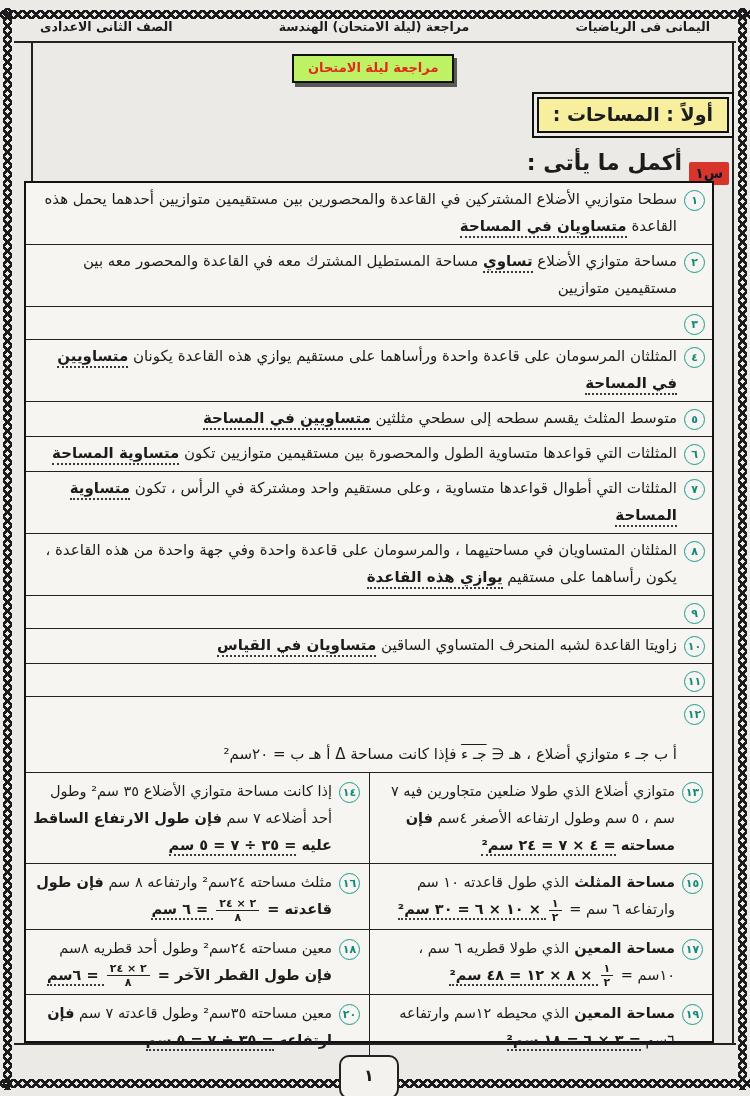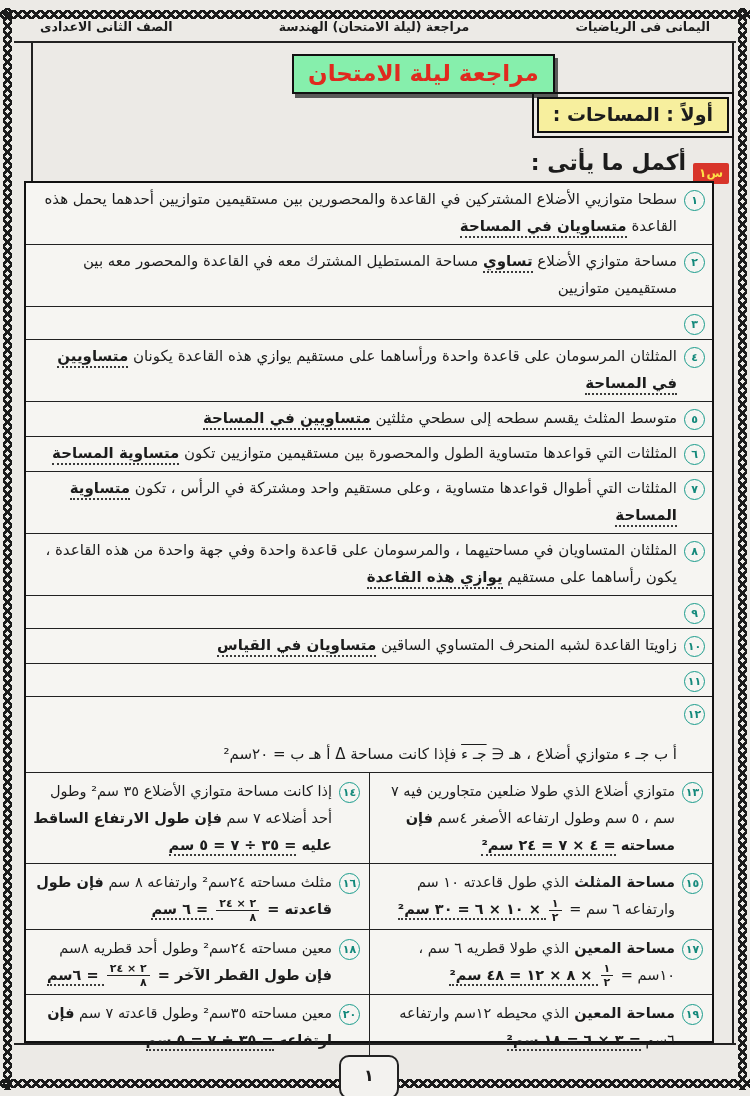--- a/index.html
+++ b/index.html
@@ -19,38 +19,38 @@
   .chain-right{right:1px;}
   
   .rule{position:absolute;background:#222;z-index:2;}
   .rule-top{top:41px;left:14px;right:14px;height:2px;}
   .rule-bottom{top:1043px;left:14px;right:14px;height:2px;}
   .rule-right{right:16px;top:41px;height:1004px;width:2px;}
   .rule-left{left:31px;top:41px;height:1004px;width:2px;}
   
   .header{position:absolute;top:19px;right:40px;left:40px;display:flex;justify-content:space-between;align-items:baseline;font-size:12.5px;font-weight:bold;z-index:3;}
   
-  .title-badge{position:absolute;top:54px;left:292px;background:#86efac;border:2.5px solid #111;padding:4px 14px 6px;font-size:23px;font-weight:bold;color:#e02a1f;box-shadow:3px 4px 0 rgba(40,40,40,.75);z-index:3;}
+  .title-badge{position:absolute;top:54px;left:292px;background:#bef264;border:2.5px solid #111;padding:4px 14px 6px;font-size:13px;font-weight:bold;color:#e02a1f;box-shadow:3px 4px 0 rgba(40,40,40,.75);z-index:3;}
   
   .section-box{position:absolute;top:97px;right:21px;background:#f7ef9e;border:2.5px solid #111;outline:2px solid #111;outline-offset:3px;padding:4px 14px 6px;font-size:19px;font-weight:bold;z-index:3;}
   
   .q-line{position:absolute;top:150px;right:21px;display:flex;align-items:center;gap:7px;z-index:3;}
-  .q-badge{background:#d8352a;color:#fde047;font-weight:bold;font-size:12px;padding:3px 6px 4px;border-radius:2px;}
+  .q-badge{background:#d8352a;color:#0f172a;font-weight:bold;font-size:14px;padding:3px 6px 4px;border-radius:2px;}
   .q-prompt{font-size:22px;font-weight:bold;border-bottom:2px solid #111;padding-bottom:20px;margin-left:44px;}
   
   .qtable{position:absolute;top:181px;right:36px;left:24px;bottom:53px;border:2.5px solid #111;background:#f6f5f2;z-index:3;display:flex;flex-direction:column;}
   .row{display:flex;padding:3px 5px 4px;border-bottom:1.8px solid #222;}
   .ncirc{flex:0 0 auto;width:19px;height:19px;border:1.7px solid #1a9c8c;color:#14897b;border-radius:50%;text-align:center;line-height:19px;font-size:11px;font-weight:bold;margin:4px 2px 0 7px;}
   .rtext{flex:1;font-size:15px;line-height:1.8;text-align:right;}
   .ans{font-weight:bold;border-bottom:2px dotted #3a3a3a;padding-bottom:1px;}
   .b{font-weight:bold;}
   .blk{display:block;margin-top:41px;}
   .oline{text-decoration:overline;}
   .pgram{display:inline-block;width:16px;height:9px;border:1.7px solid #222;transform:skewX(-24deg);margin:0 5px;}
-  .frac{display:inline-flex;flex-direction:column;vertical-align:middle;font-size:11px;line-height:1.2;margin:0 3px;font-weight:bold;}
+  .frac{display:inline-flex;flex-direction:column;vertical-align:middle;text-align:center;font-size:11px;line-height:1.2;margin:0 3px;font-weight:bold;}
   .fn{border-bottom:1.5px solid #222;padding:0 3px;}
   .fd{padding:0 3px;}
   
   .grid{display:grid;grid-template-columns:1fr 1fr;flex:1;}
   .gcell{border-bottom:1.8px solid #222;padding:5px 7px;font-size:14.5px;line-height:1.85;text-align:right;display:flex;}
   .gcell.r{border-left:1.8px solid #222;}
   .grid .gcell:nth-last-child(-n+2){border-bottom:none;}
   .gtext{flex:1;}
   
   .pagenum{position:absolute;bottom:-3px;left:339px;width:56px;height:40px;background:#f3f2ef;border:2.5px solid #222;border-radius:10px;text-align:center;font-weight:bold;font-size:16px;line-height:38px;z-index:4;}

